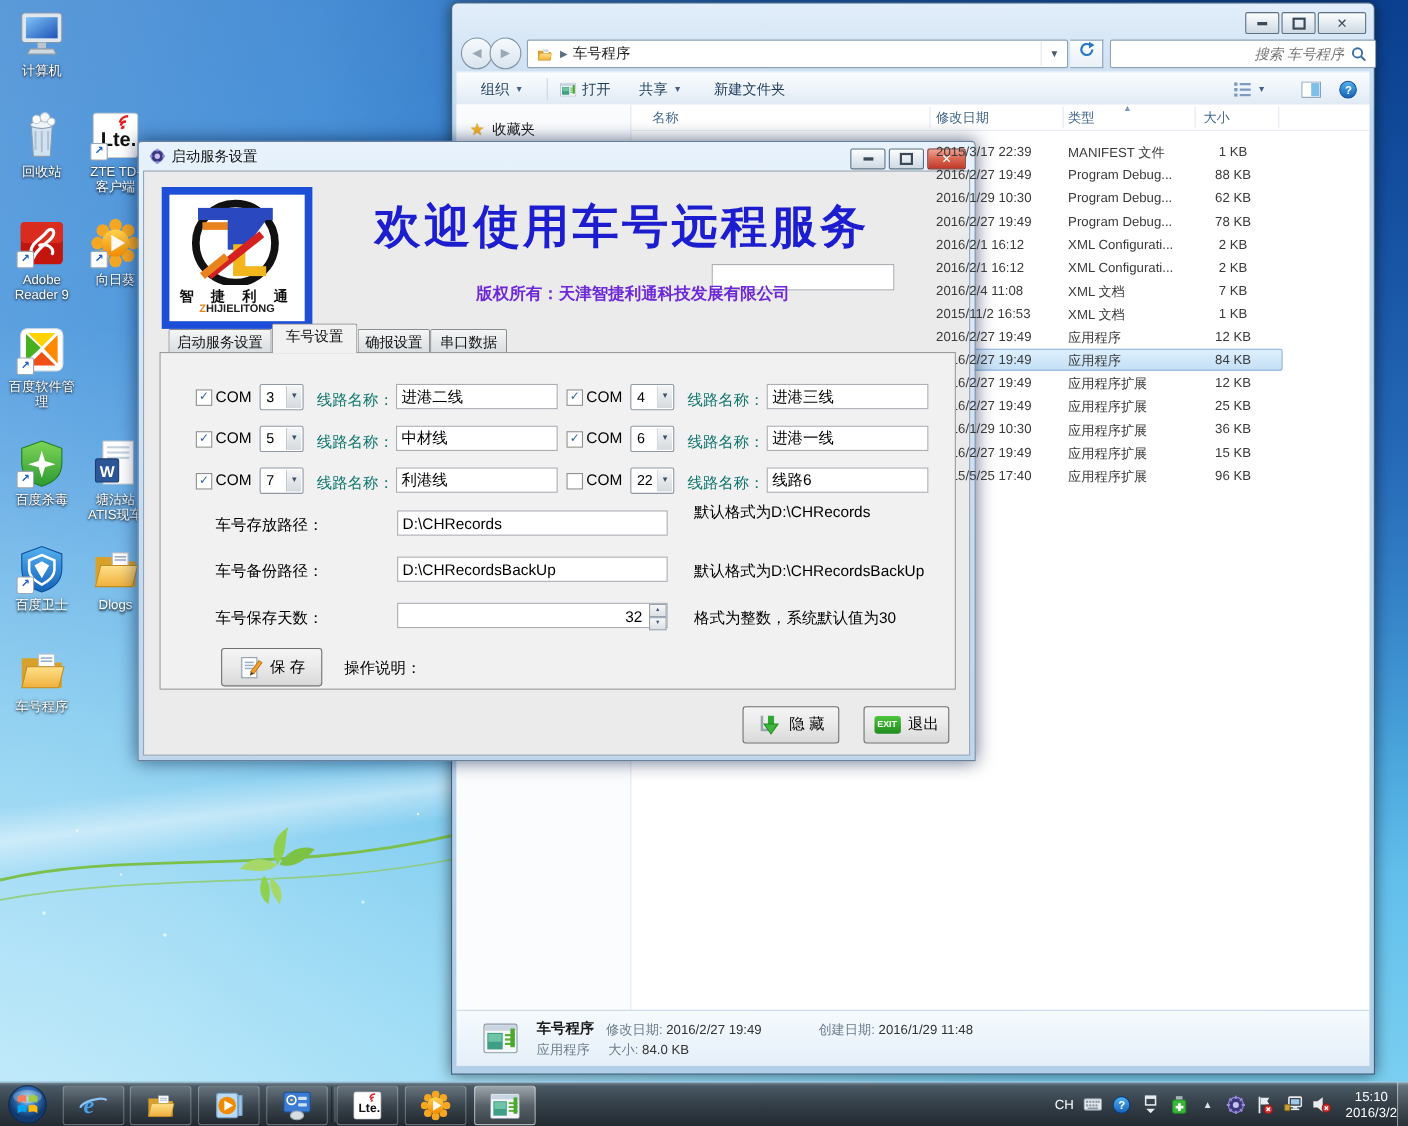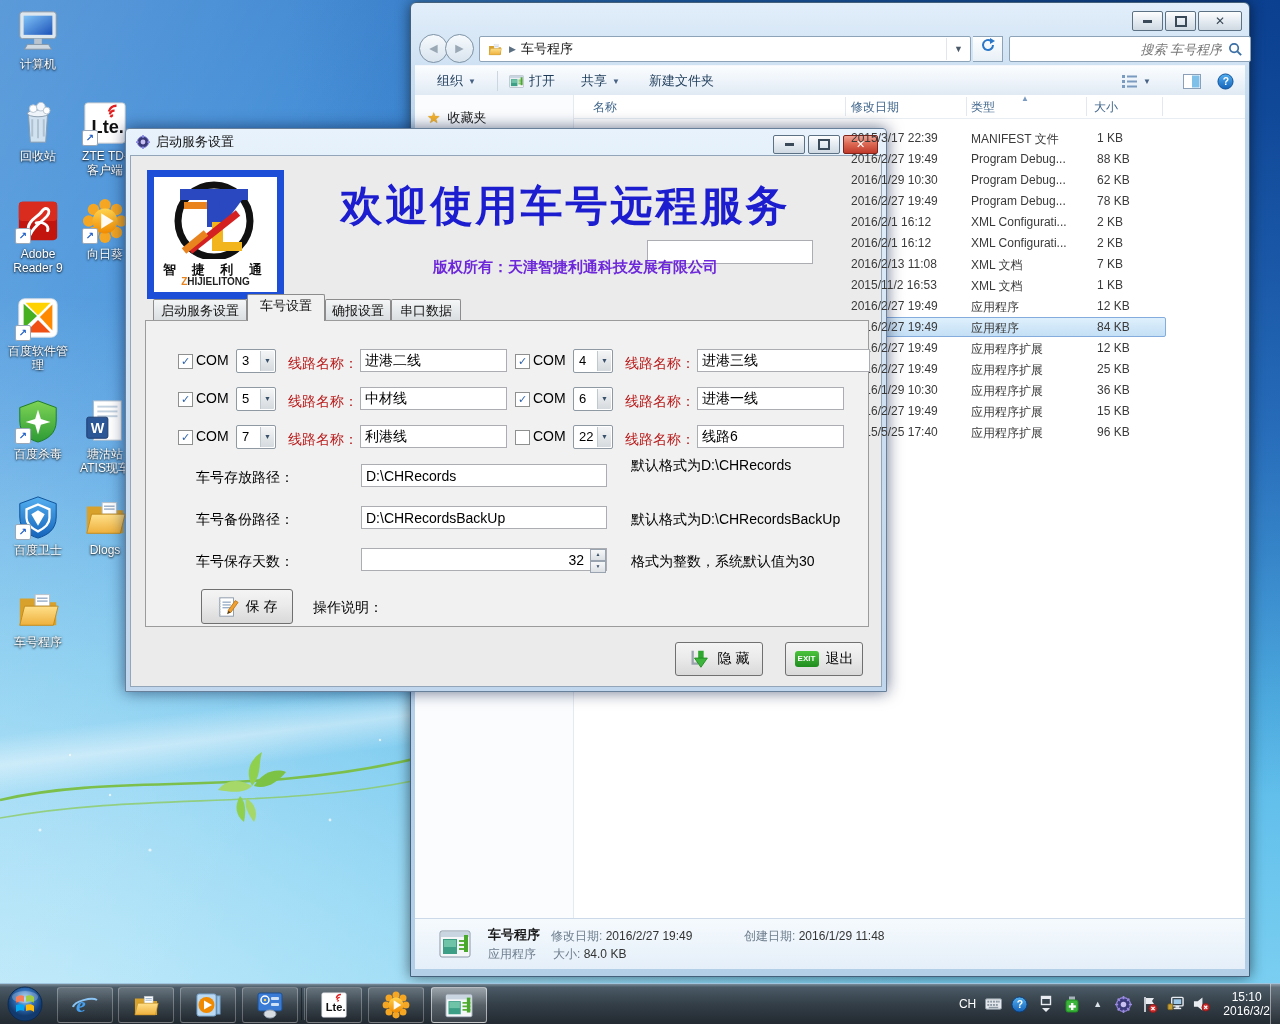--- a/index.html
+++ b/index.html
@@ -45,21 +45,21 @@
   .xside{position:absolute;left:0;top:0;bottom:0;width:158px;background:#fafcfe;border-right:1px solid #e4eaf1;}
   .sideitem{position:absolute;left:12px;top:14px;display:flex;align-items:center;gap:7px;font-size:13px;color:#1a1a1a;}
   .star{color:#f7b32b;font-size:15px;text-shadow:0 0 1px #c88a10;}
   .xheader{position:absolute;left:158px;right:0;top:0;height:23px;border-bottom:1px solid #e8edf3;font-size:12px;color:#41668c;}
   .xheader .hc{position:absolute;top:4px;}
   .xheader .hsep{position:absolute;top:2px;width:1px;height:19px;background:#e2e8f0;}
   .sortarrow{position:absolute;left:448px;top:-1px;font-size:8px;color:#7a9ac0;}
   .flist{position:absolute;left:158px;right:0;top:33px;font-size:12px;color:#3a3a3a;}
   .frow{position:relative;height:21px;}
   .frow span{position:absolute;top:3px;white-space:nowrap;}
-  .c-date{left:278px;} .c-type{left:398px;} .c-size{left:524px;width:90px;text-align:left;}
+  .c-date{left:278px;} .c-type{left:398px;} .c-size{left:503px;width:90px;text-align:center;}
   .frow.selected::before{content:"";position:absolute;left:1px;top:0;width:592px;height:20px;border:1px solid #84acdd;border-radius:2px;background:linear-gradient(#def0fc,#c4dff5);box-sizing:border-box;}
   .frow span{z-index:1;}
   .xdetails{position:absolute;left:4px;right:4px;bottom:7px;height:50px;background:linear-gradient(#f5fafd,#e5eff9);border-top:1px solid #ccd9e8;font-size:12px;}
   .xdetails .dicon32{position:absolute;left:24px;top:9px;width:32px;height:32px;}
   .dname{position:absolute;left:73px;top:7px;font-weight:bold;color:#1a1a1a;font-size:13px;}
   .dmeta{position:absolute;color:#6d7d8d;}
   .dmeta b{color:#333;font-weight:normal;}
 
   
   .awin{position:absolute;left:125px;top:128px;width:760px;height:562px;border:1px solid #68809a;border-radius:4px 4px 0 0;background:linear-gradient(180deg,#e7f2fc,#c9dcef 60%,#c0d6ec);box-shadow:0 0 16px rgba(0,20,60,.6);}
@@ -78,21 +78,21 @@
   .acopy{position:absolute;left:302px;top:102px;font-size:15px;font-weight:bold;color:#6d28d9;}
   .tabs{position:absolute;left:22px;top:139px;height:26px;}
   .tab{position:absolute;bottom:0;height:21px;border:1px solid #8c8c8c;border-bottom:none;background:linear-gradient(#f4f6f7,#d9dde0);font-size:13px;text-align:center;line-height:21px;color:#111;border-radius:2px 2px 0 0;}
   .tab.active{height:26px;background:#f1f1f1;z-index:3;font-weight:normal;}
   .tpage{position:absolute;left:14px;top:164px;width:722px;height:305px;background:#f1f1f1;border:1px solid #9b9b9b;z-index:2;}
   .chk{position:absolute;width:13px;height:13px;background:#fff;border:1px solid #8e8f8f;font-size:11px;line-height:12px;text-align:center;color:#2f63a8;font-weight:bold;}
   .comlbl{position:absolute;font-size:14px;color:#000;}
   .combo{position:absolute;width:38px;height:22px;border:1px solid #8e99a4;background:#fff;border-radius:2px;font-size:13px;}
   .combo .cv{position:absolute;left:5px;top:3px;}
   .combo .cb{position:absolute;right:1px;top:1px;bottom:1px;width:13px;background:linear-gradient(#f4f5f6,#d5dade);border-left:1px solid #c0c8d0;font-size:7px;color:#39506b;text-align:center;line-height:19px;border-radius:0 1px 1px 0;}
-  .linelbl{position:absolute;font-size:14px;color:#b91c1c;}
+  .linelbl{position:absolute;font-size:14px;color:#0f766e;}
   .tbx{position:absolute;height:23px;border:1px solid #abadb3;background:#fff;font-size:14px;padding:0 4px;font-family:inherit;color:#000;box-sizing:border-box;outline:none;}
   .flbl{position:absolute;font-size:14px;color:#000;}
   .hint{position:absolute;font-size:14px;color:#000;}
   .spin{position:absolute;width:16px;height:21px;}
   .spin div{height:10px;border:1px solid #99a4b0;background:linear-gradient(#f6f7f8,#dcе0e4);background:linear-gradient(#f6f7f8,#dce0e4);font-size:5px;text-align:center;line-height:9px;color:#39506b;}
   .btn7{position:absolute;border:1px solid #707070;border-radius:3px;background:linear-gradient(#f4f4f4,#ebebeb 45%,#d9d9d9);display:flex;align-items:center;justify-content:center;gap:7px;font-size:14px;color:#000;}
   .exitbadge{width:24px;height:16px;background:linear-gradient(#4cc43c,#1f8c1f);border-radius:3px;color:#fff;font-size:8px;font-weight:bold;text-align:center;line-height:16px;letter-spacing:0;}
 
   
   .taskbar{position:absolute;left:0;bottom:0;width:1280px;height:40px;background:linear-gradient(180deg,#7b8d9a,#4a5a66 8%,#343f48 50%,#232a31);border-top:1px solid #9fc6de;}
@@ -400,21 +400,21 @@
             <span class="c-date">2016/2/1 16:12</span>
             <span class="c-type">XML Configurati...</span>
             <span class="c-size">2 KB</span>
           </div>
         <div class="frow">
             <span class="c-date">2016/2/1 16:12</span>
             <span class="c-type">XML Configurati...</span>
             <span class="c-size">2 KB</span>
           </div>
         <div class="frow">
-            <span class="c-date">2016/2/13 11:08</span>
+            <span class="c-date">2016/2/4 11:08</span>
             <span class="c-type">XML 文档</span>
             <span class="c-size">7 KB</span>
           </div>
         <div class="frow">
             <span class="c-date">2015/11/2 16:53</span>
             <span class="c-type">XML 文档</span>
             <span class="c-size">1 KB</span>
           </div>
         <div class="frow">
             <span class="c-date">2016/2/27 19:49</span>
@@ -522,21 +522,21 @@
           </div>
         <span class="linelbl" style="left:142px;top:34px">线路名称：</span>
         <input class="tbx" style="left: 214px; top: 28px; width: 147px;" value="进港二线">
         <div class="chk" style="left:369px;top:33px">✓</div>
         <span class="comlbl" style="left:387px;top:31px">COM</span>
         <div class="combo" style="left:427px;top:28px">
             <span class="cv">4</span>
             <span class="cb">▼</span>
           </div>
         <span class="linelbl" style="left:479px;top:34px">线路名称：</span>
-        <input class="tbx" style="left: 551px; top: 28px; width: 173px;" value="进港三线">
+        <input class="tbx" style="left: 551px; top: 28px; width: 147px;" value="进港三线">
 
         <div class="chk" style="left:32px;top:71px">✓</div>
         <span class="comlbl" style="left:50px;top:69px">COM</span>
         <div class="combo" style="left:90px;top:66px">
             <span class="cv">5</span>
             <span class="cb">▼</span>
           </div>
         <span class="linelbl" style="left:142px;top:72px">线路名称：</span>
         <input class="tbx" style="left: 214px; top: 66px; width: 147px;" value="中材线">
         <div class="chk" style="left:369px;top:71px">✓</div>

